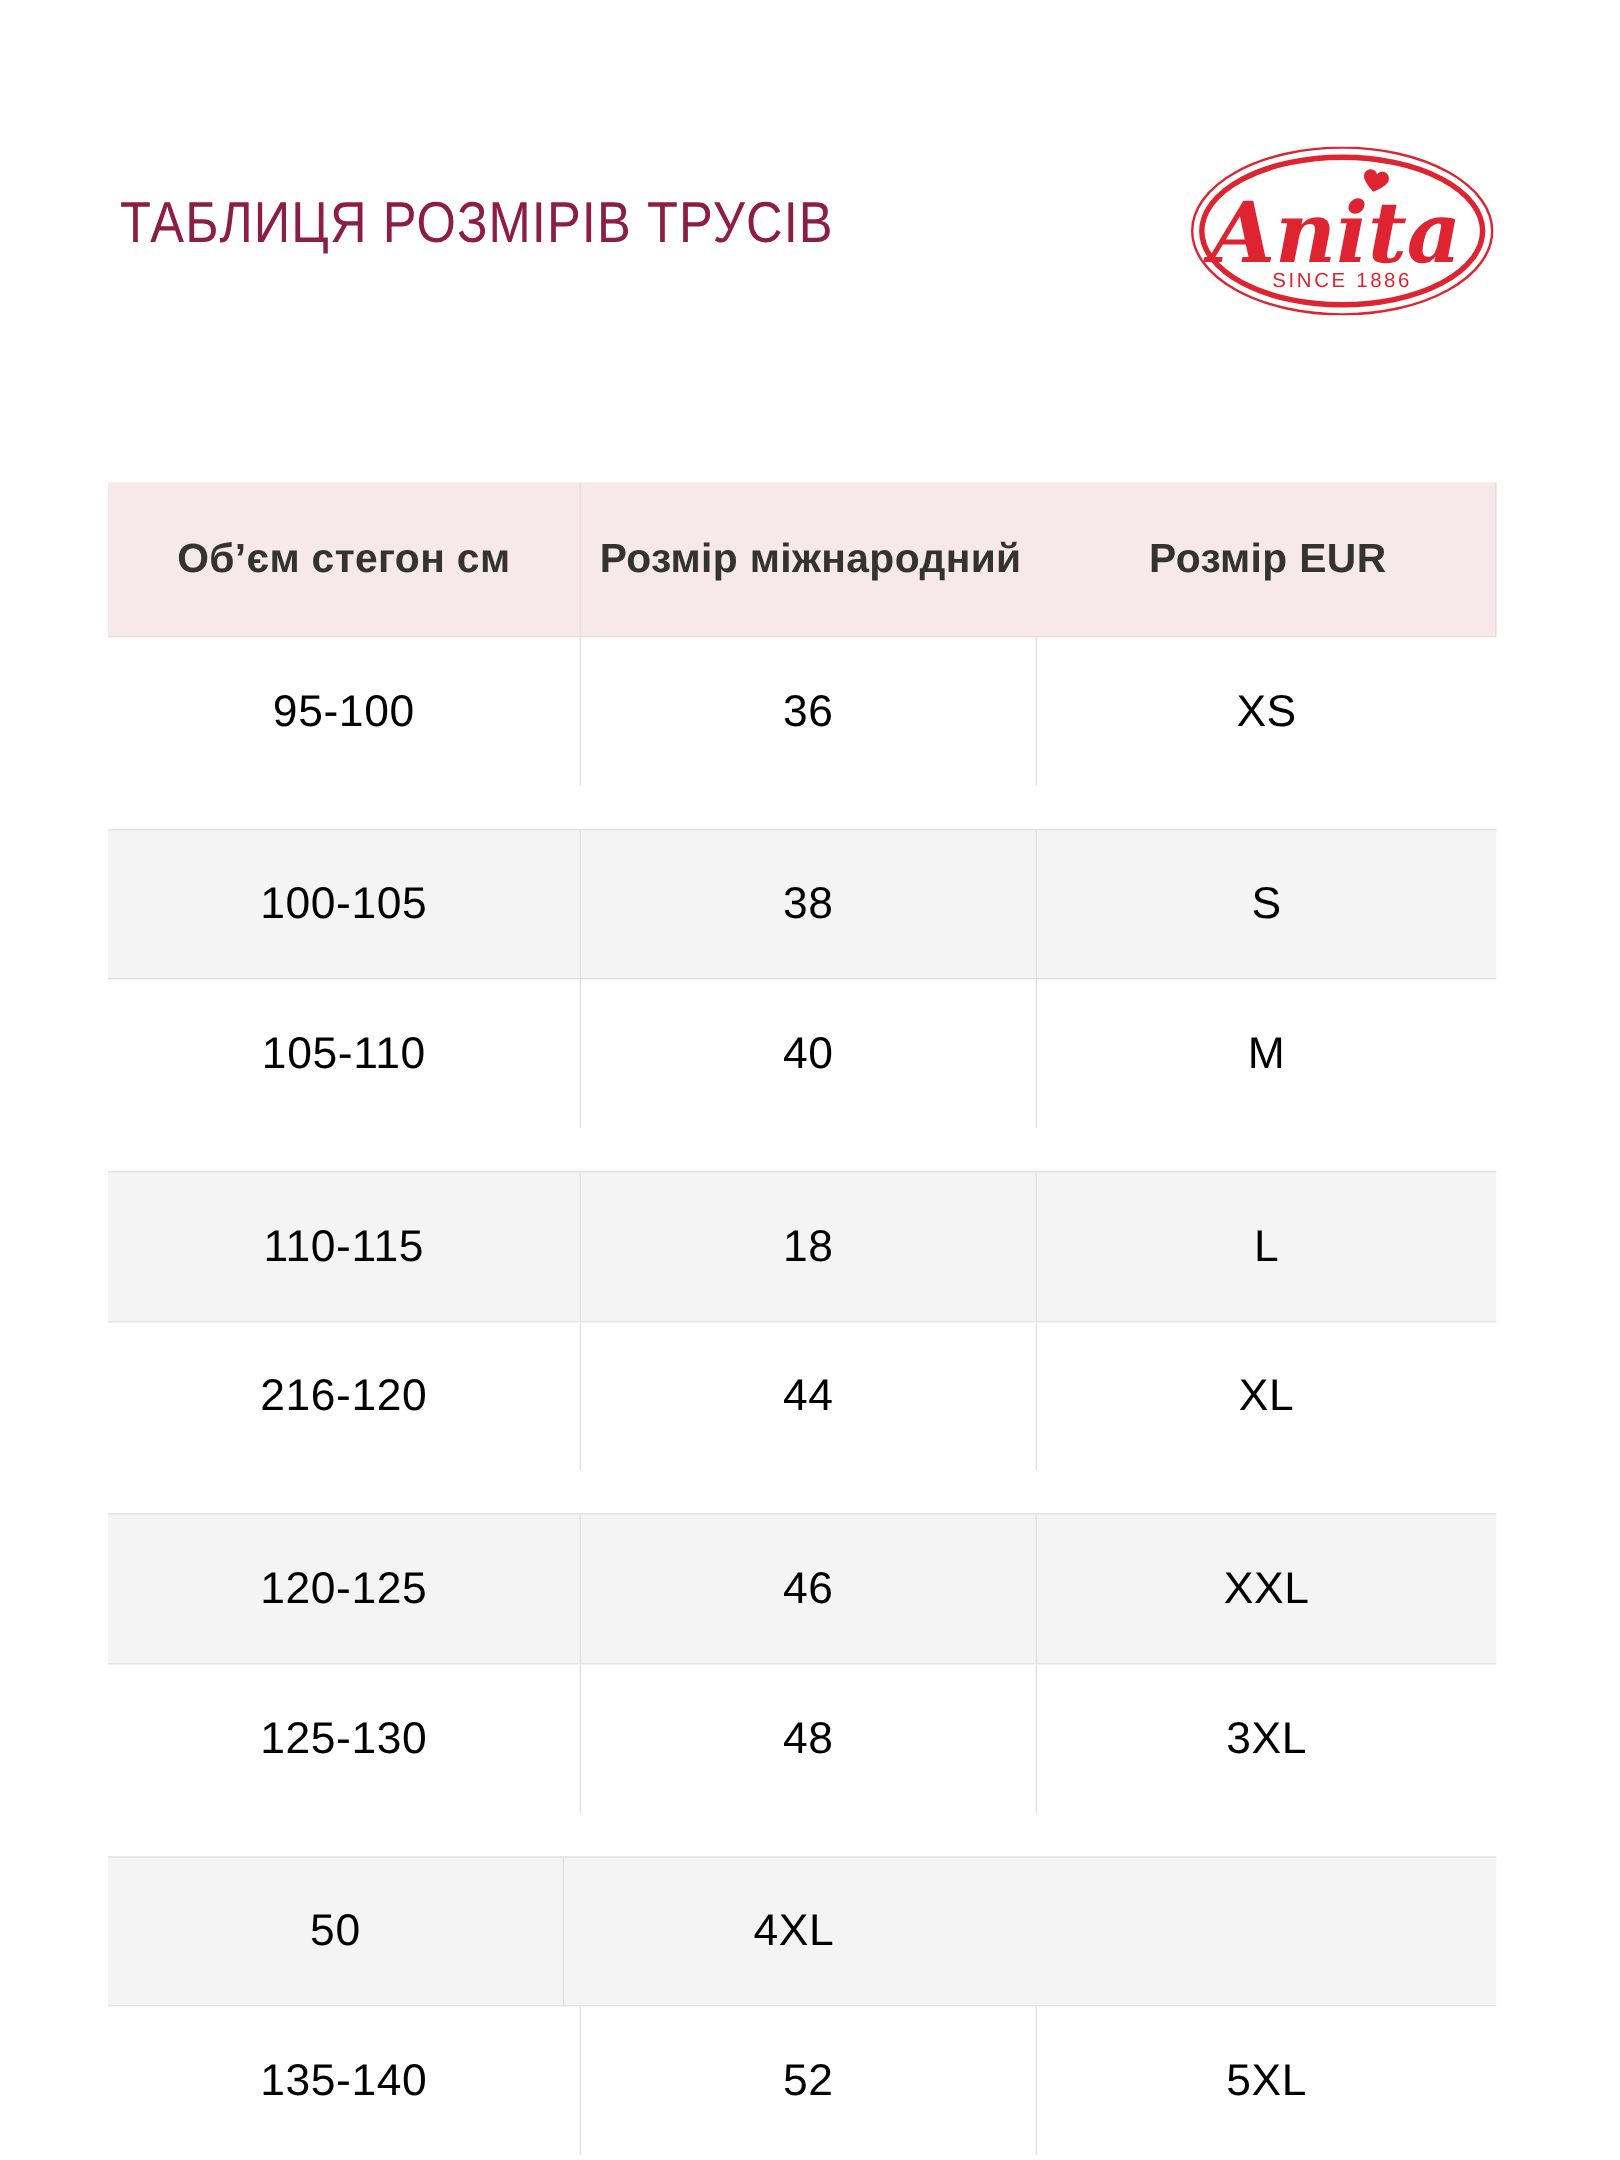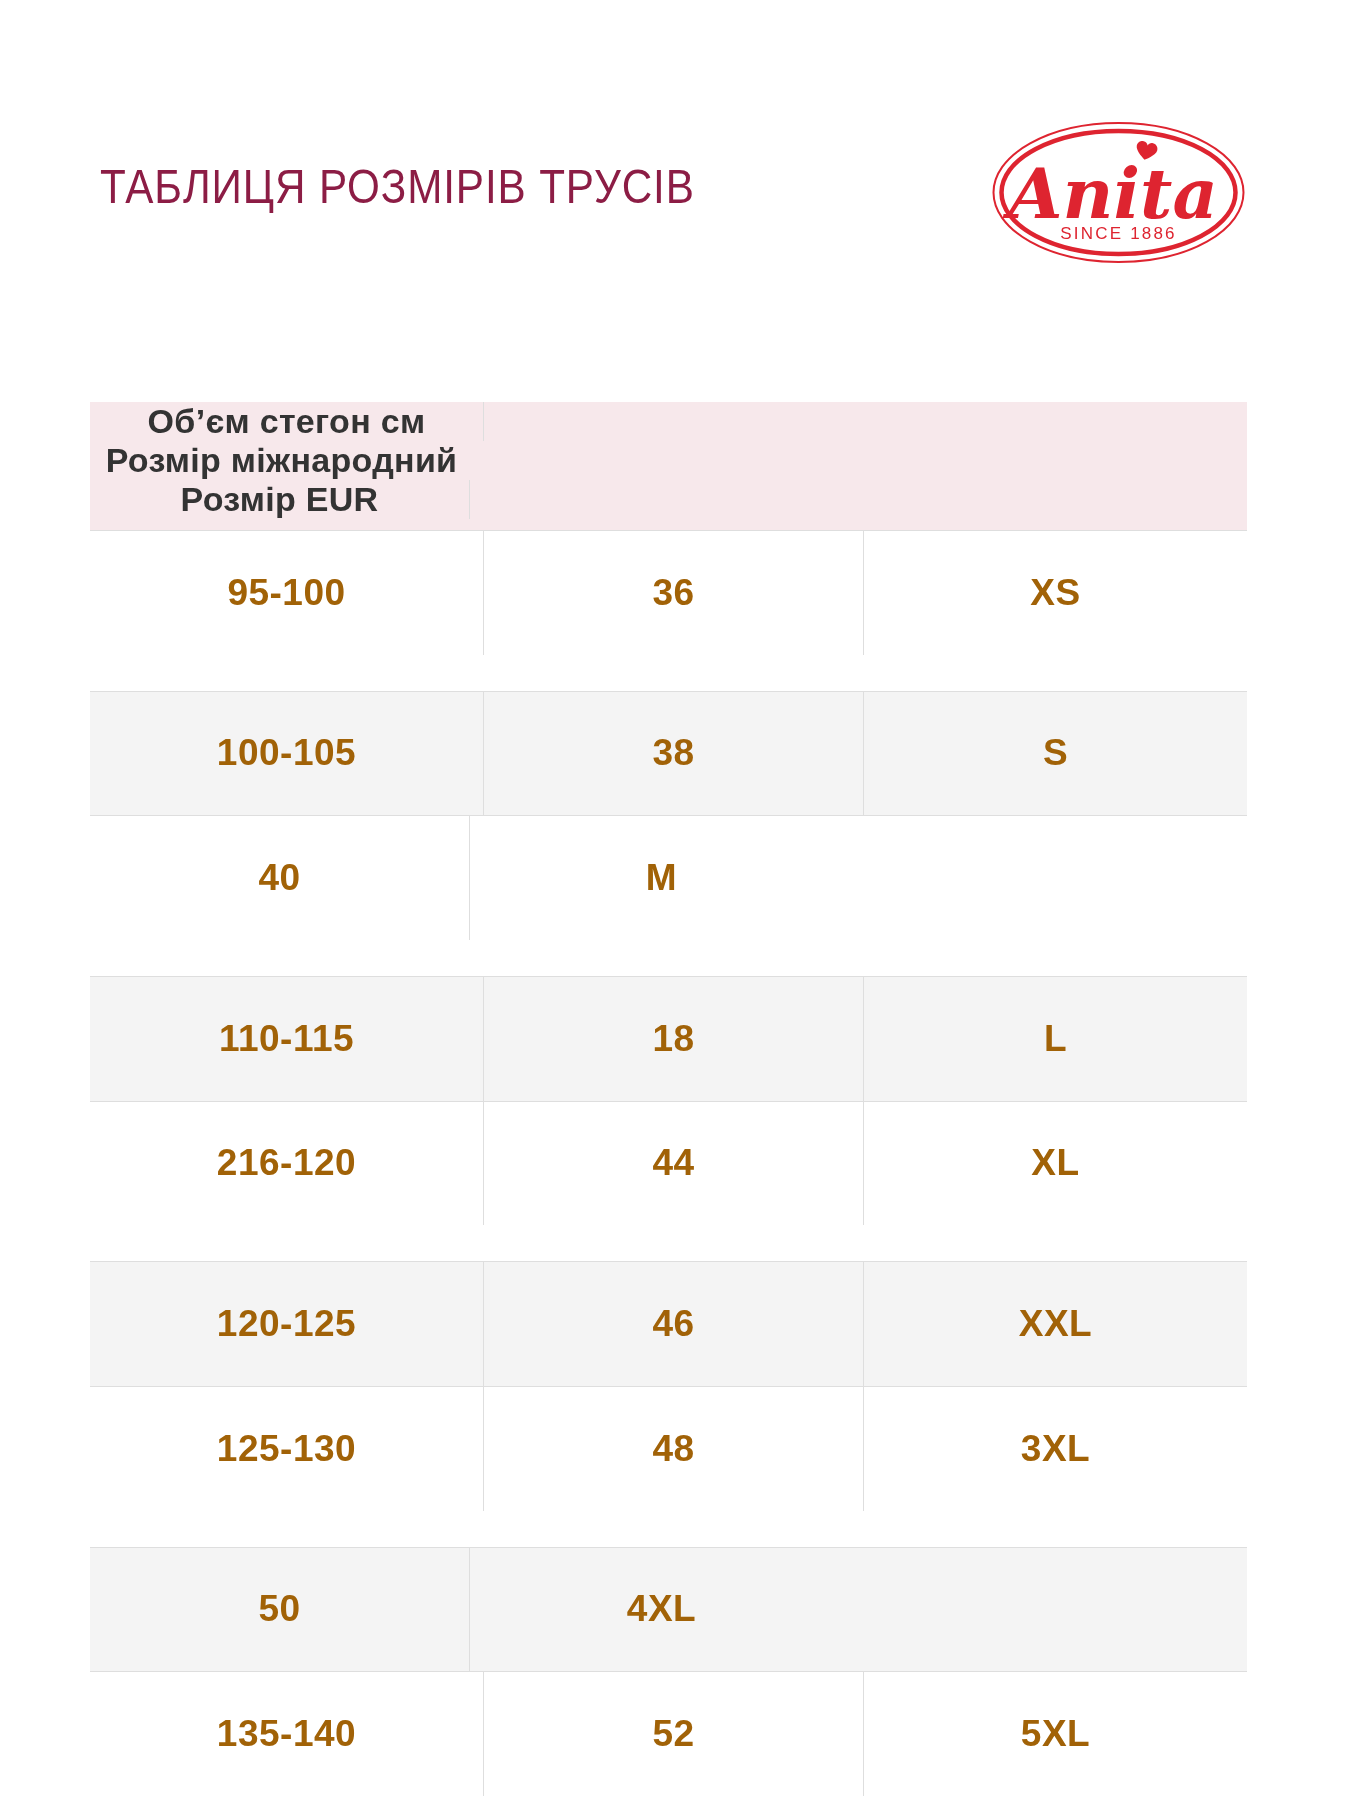--- a/index.html
+++ b/index.html
@@ -44,21 +44,20 @@
   .size-table {
     position: absolute;
     left: 90px;
     top: 402px;
     width: 1157px;
   }
   .thead {
     display: flex;
     height: 128px;
     background: #F7E8EB;
-    flex-direction: column;
   }
   .trow {
     display: flex;
     height: 124.67px;
     box-sizing: border-box;
     border-top: 1px solid #DEDEDE;
     background: #FFFFFF;
   }
   .trow.alt {
     background: #F4F4F4;
@@ -75,22 +74,22 @@
   .c2 { width: 380px; border-right: 1px solid #DEDEDE; }
   .c3 { width: 383px; }
   .th {
     font-size: 34px;
     font-weight: 700;
     color: #333333;
     letter-spacing: 0.3px;
   }
   .td {
     font-size: 37px;
-    font-weight: 700;
-    color: #a16207;
+    font-weight: 400;
+    color: #000000;
     letter-spacing: 0.5px;
   }
 </style>
 </head>
 <body>
 
 <h1 class="page-title">ТАБЛИЦЯ РОЗМІРІВ ТРУСІВ</h1>
 
 <svg class="brand-logo" viewBox="0 0 253 141" xmlns="http://www.w3.org/2000/svg">
   <g>
@@ -115,20 +114,21 @@
     <div class="cell td c1">95-100</div>
     <div class="cell td c2">36</div>
     <div class="cell td c3">XS</div>
   </div>
   <div class="trow alt">
     <div class="cell td c1">100-105</div>
     <div class="cell td c2">38</div>
     <div class="cell td c3">S</div>
   </div>
   <div class="trow">
+    <div class="cell td c1">105-110</div>
     <div class="cell td c2">40</div>
     <div class="cell td c3">M</div>
   </div>
   <div class="trow alt">
     <div class="cell td c1">110-115</div>
     <div class="cell td c2">18</div>
     <div class="cell td c3">L</div>
   </div>
   <div class="trow">
     <div class="cell td c1">216-120</div>

